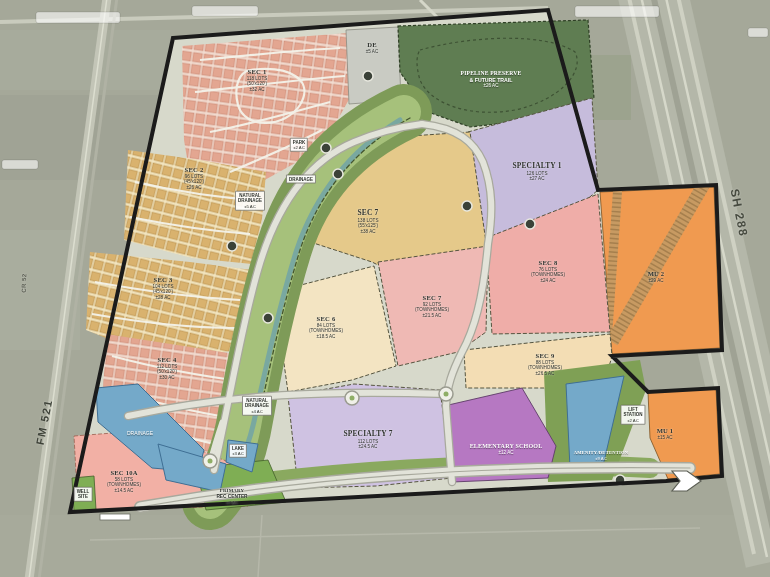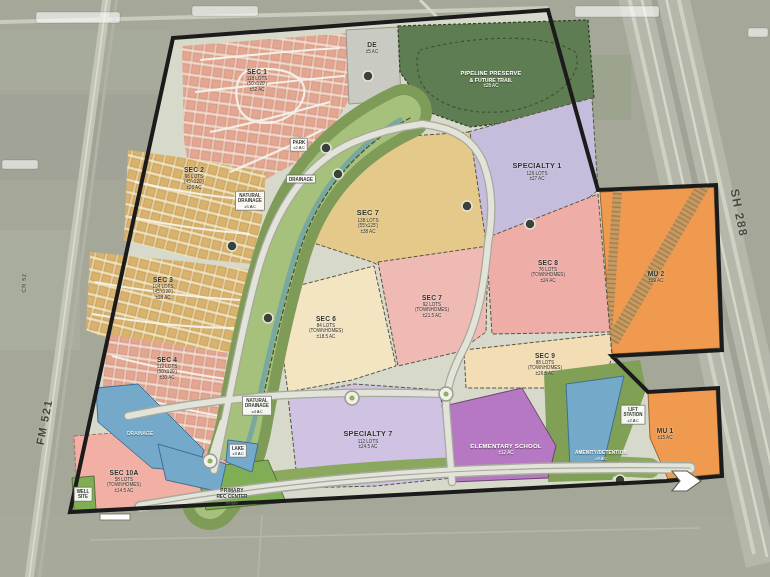--- a/index.html
+++ b/index.html
@@ -2,21 +2,21 @@
 <html><head>
 <meta charset="utf-8">
 <style>
   html,body{margin:0;padding:0;background:#888;}
   .stage{position:relative;width:770px;height:577px;overflow:hidden;background:#a5a899;
          font-family:"Liberation Sans",sans-serif;}
   .stage svg{position:absolute;left:0;top:0;}
   .labels{position:absolute;left:0;top:0;width:770px;height:577px;pointer-events:none;}
   .pl{position:absolute;transform:translate(-50%,-50%);text-align:center;color:#2f332e;
       line-height:1.2;font-size:4.6px;white-space:nowrap;text-shadow:0 0 2px rgba(255,255,255,.75);}
-  .pl .t{display:block;font-weight:bold;font-size:6.6px;letter-spacing:.2px;}
+  .pl .t{display:block;font-weight:bold;font-size:6.6px;letter-spacing:.2px;font-family:Liberation Serif, serif;}
   .pl span{display:block;}
   .pl.white{color:#fff;text-shadow:0 1px 1px rgba(0,0,0,.5);}
   .pl.big .t{font-size:7.4px;}
   .chip{position:absolute;transform:translate(-50%,-50%);text-align:center;font-size:4.3px;
         line-height:1.3;color:#2d312b;background:rgba(255,255,255,.9);
         border:.5px solid rgba(70,70,58,.6);border-radius:1px;padding:.5px 2px;white-space:nowrap;}
   .chip b{display:block;font-size:4.5px;}
   .roadlbl{position:absolute;font-weight:bold;color:#3e4238;letter-spacing:1.5px;
            white-space:nowrap;text-shadow:0 0 2px rgba(255,255,255,.45);}
 </style>

